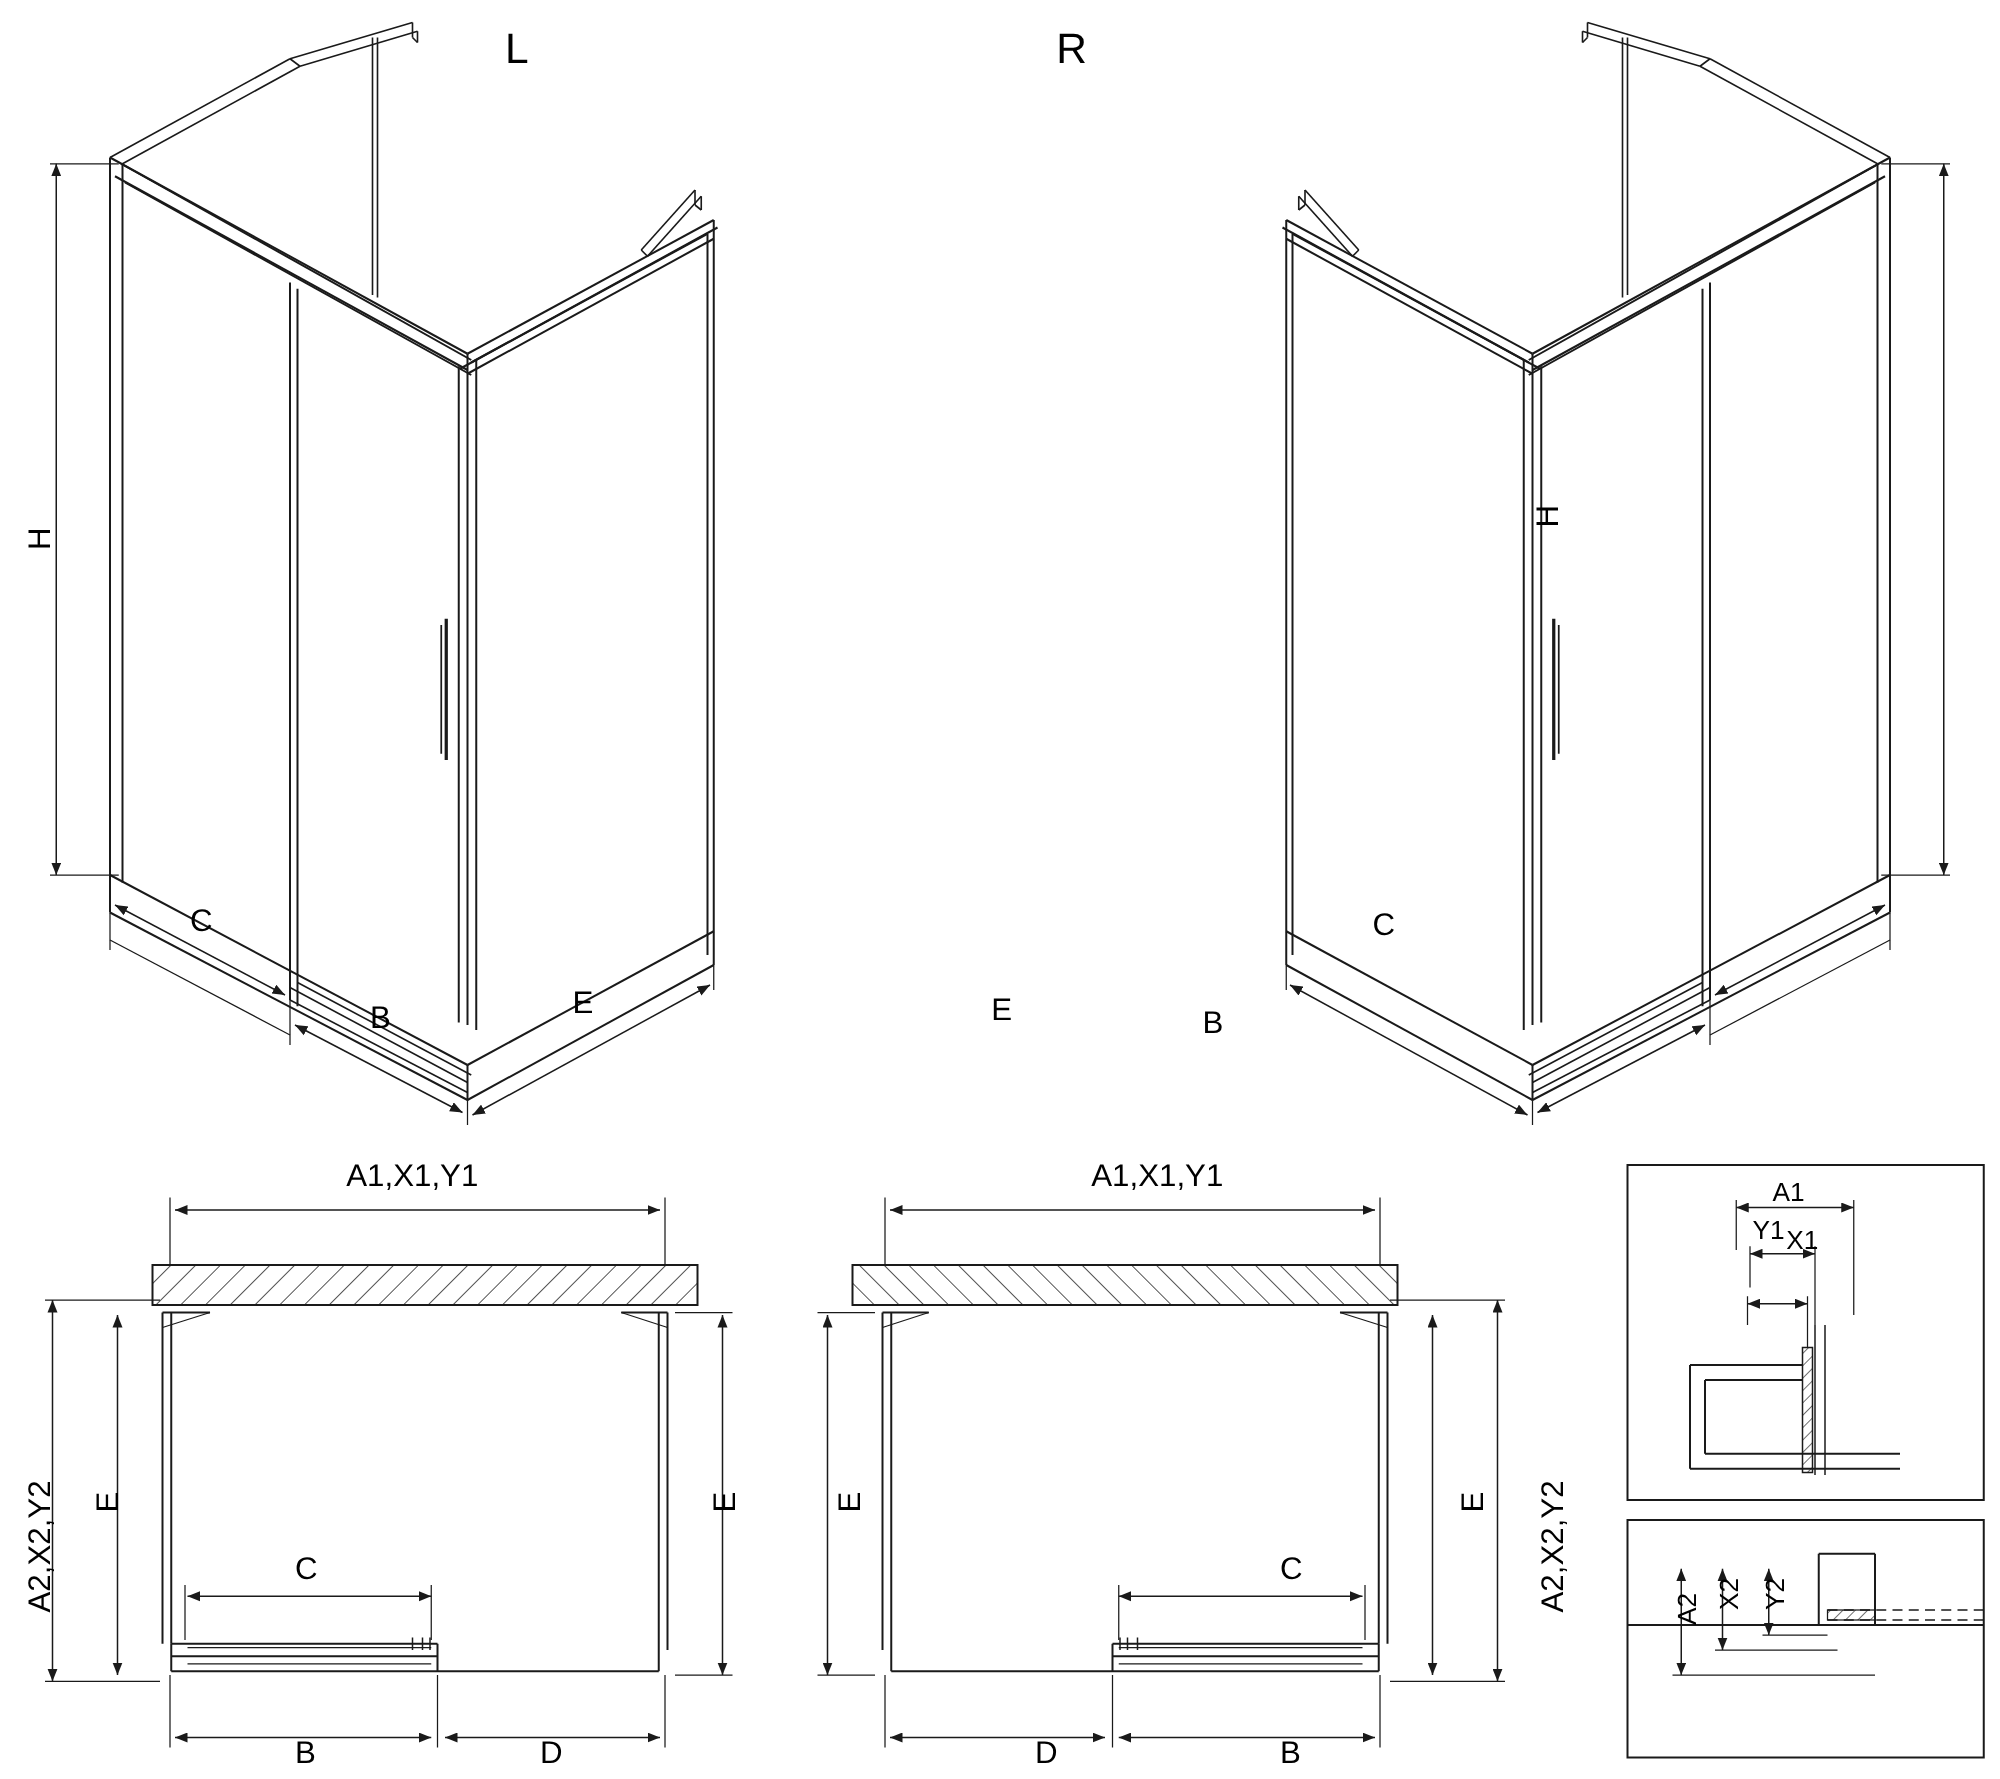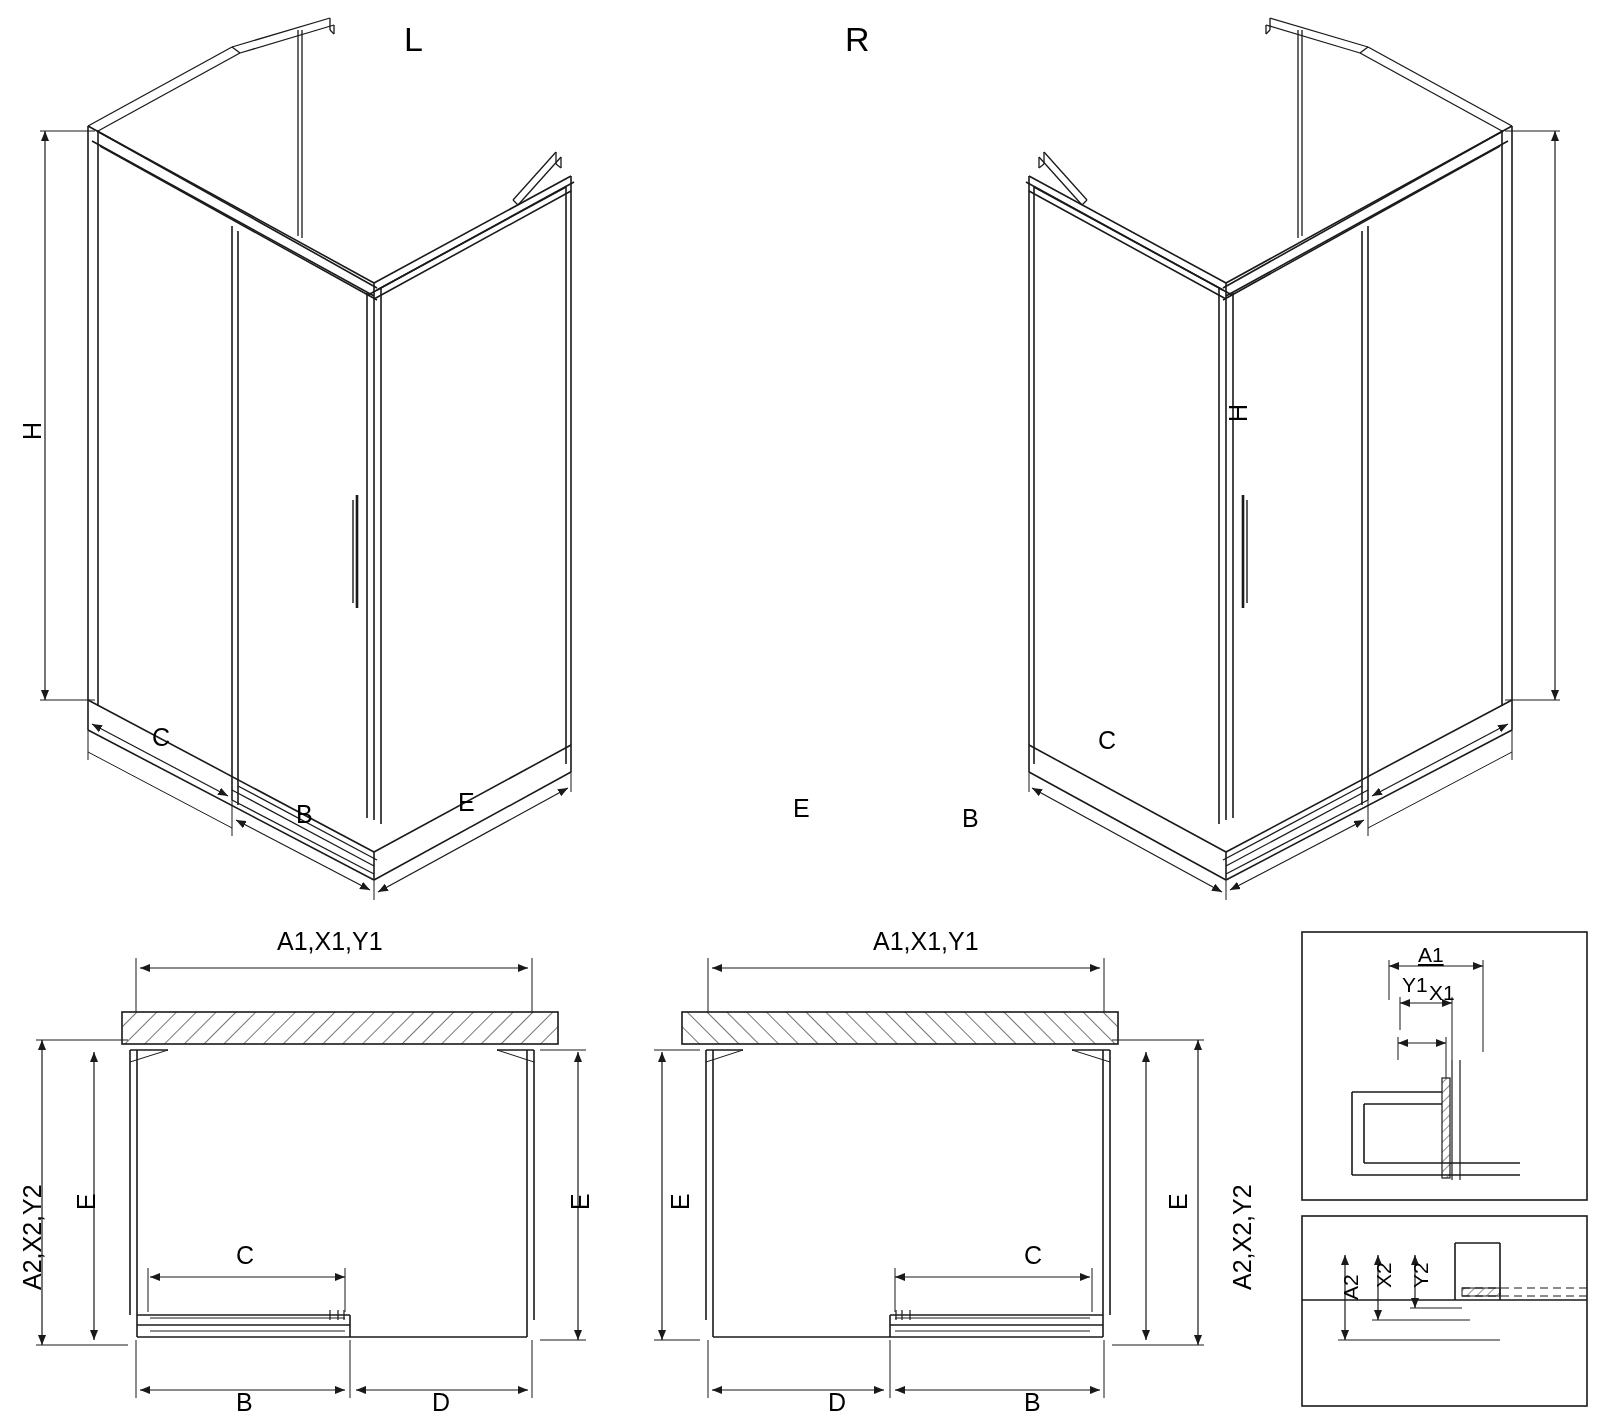--- a/index.html
+++ b/index.html
@@ -389,21 +389,21 @@
   <div class="lbl lbl-med" style="left:432px; top:1390px;">D</div>
 
   <div class="lbl lbl-med" style="left:873px; top:929px;">A1,X1,Y1</div>
   <div class="lbl lbl-med rot90" style="left:1230px; top:1290px;">A2,X2,Y2</div>
   <div class="lbl lbl-med rot90" style="left:668px; top:1210px;">E</div>
   <div class="lbl lbl-med rot90" style="left:1166px; top:1210px;">E</div>
   <div class="lbl lbl-med" style="left:1024px; top:1243px;">C</div>
   <div class="lbl lbl-med" style="left:1024px; top:1390px;">B</div>
   <div class="lbl lbl-med" style="left:828px; top:1390px;">D</div>
 
-  <div class="lbl lbl-sm" style="left:1418px; top:944px;text-decoration:underline;">A1</div>
+  <div class="lbl lbl-sm" style="left:1418px; top:944px;">A1</div>
   <div class="lbl lbl-sm" style="left:1406px; top:982px;margin-left:23px;">X1</div>
   <div class="lbl lbl-sm" style="left:1402px; top:974px;">Y1</div>
 
   <div class="lbl lbl-sm rot90" style="left:1340px; top:1300px;">A2</div>
   <div class="lbl lbl-sm rot90" style="left:1373px; top:1288px;">X2</div>
   <div class="lbl lbl-sm rot90" style="left:1410px; top:1288px;">Y2</div>
 
 </div>
 
 </body></html>

